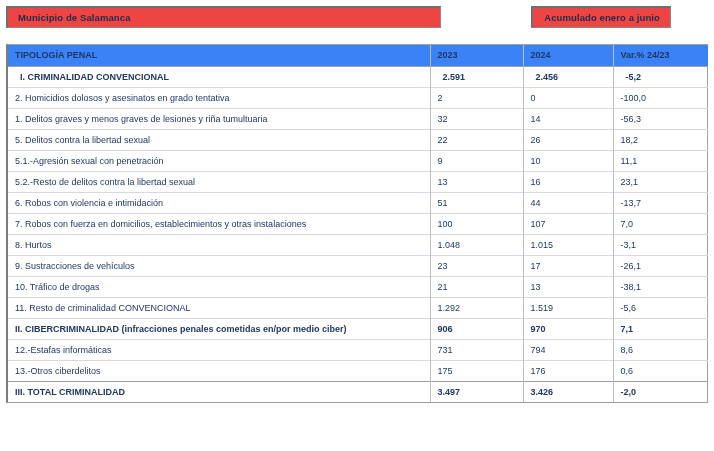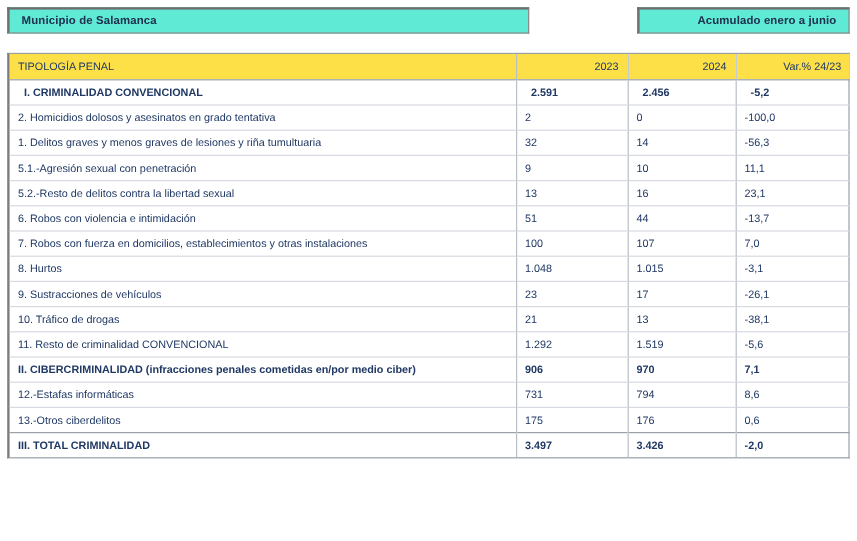--- a/index.html
+++ b/index.html
@@ -27,21 +27,21 @@
     position: absolute;
     left: 0;
     top: 0;
     width: 714px;
     height: 36px;
   }
 
   .hdr-box {
     position: absolute;
     box-sizing: border-box;
-    background: #5eead4;
+    background: #ef4444;
     border: 1px solid #8a8a8a;
     border-left: 2px solid #6f6f6f;
     border-top: 2px solid #6f6f6f;
     height: 22px;
     display: flex;
     align-items: center;
     font-size: 9.5px;
     font-weight: bold;
     color: #20304f;
     letter-spacing: 0.1px;
@@ -51,21 +51,21 @@
     left: 6px;
     top: 6px;
     width: 435px;
     padding-left: 10px;
     justify-content: flex-start;
   }
 
   #box-acumulado {
     left: 531px;
     top: 6px;
-    width: 177px;
+    width: 140px;
     padding-right: 10px;
     justify-content: flex-end;
   }
 
   
   .table-wrap {
     position: absolute;
     left: 6px;
     top: 44px;
     width: 702px;
@@ -91,29 +91,29 @@
   table.crime td {
     height: 21px;
     padding: 0 7px;
     box-sizing: border-box;
     vertical-align: middle;
     white-space: nowrap;
     overflow: hidden;
   }
 
   thead th {
-    background: #fde047;
+    background: #3b82f6;
     color: #1f3864;
-    font-weight: normal;
+    font-weight: bold;
     font-size: 9px;
     border-bottom: 1px solid #9aa0a6;
     height: 22px;
   }
   thead th.th-label { text-align: left; }
-  thead th.th-num   { text-align: right; border-left: 1px solid #b8bfc6; }
+  thead th.th-num   { text-align: left; border-left: 1px solid #b8bfc6; }
 
   tbody td {
     border-top: 1px solid #d6dae0;
     color: #1f3864;
   }
   tbody tr:first-child td { border-top: none; padding-left: 12px; }
 
   td.c-name { text-align: left; }
   td.c-num  {
     text-align: left;
@@ -168,20 +168,26 @@
             <td class="c-num">0</td>
             <td class="c-num">-100,0</td>
           </tr>
           <tr>
             <td class="c-name">1. Delitos graves y menos graves de lesiones y riña tumultuaria</td>
             <td class="c-num">32</td>
             <td class="c-num">14</td>
             <td class="c-num">-56,3</td>
           </tr>
           <tr>
+            <td class="c-name">5. Delitos contra la libertad sexual</td>
+            <td class="c-num">22</td>
+            <td class="c-num">26</td>
+            <td class="c-num">18,2</td>
+          </tr>
+          <tr>
             <td class="c-name">5.1.-Agresión sexual con penetración</td>
             <td class="c-num">9</td>
             <td class="c-num">10</td>
             <td class="c-num">11,1</td>
           </tr>
           <tr>
             <td class="c-name">5.2.-Resto de delitos contra la libertad sexual</td>
             <td class="c-num">13</td>
             <td class="c-num">16</td>
             <td class="c-num">23,1</td>

